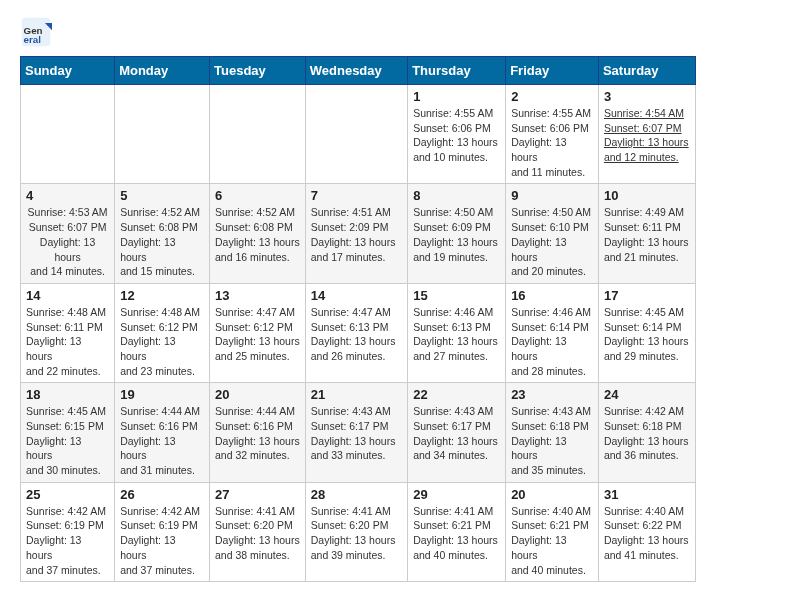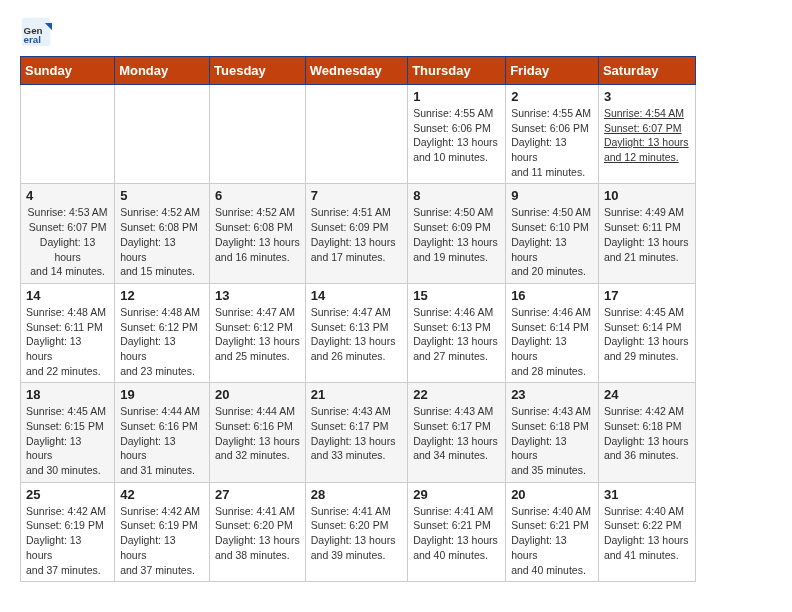--- a/index.html
+++ b/index.html
@@ -46,21 +46,21 @@
     .title-location {
       font-size: 15px;
       color: #444;
     }
     .calendar {
       width: 100%;
       border-collapse: collapse;
       border: 1px solid #bbb;
     }
     .calendar th {
-      background: #c2410c;
+      background: #0369a1;
       color: #fff;
       font-size: 13px;
       font-weight: bold;
       padding: 6px 4px;
       text-align: left;
       border: 1px solid #1a3f8a;
     }
     .calendar td {
       border: 1px solid #ccc;
       vertical-align: top;
@@ -181,21 +181,21 @@
           <td>
             <span class="day-number">6</span>
             <div class="day-info" style="white-space: pre-line;">Sunrise: 4:52 AM
 Sunset: 6:08 PM
 Daylight: 13 hours
 and 16 minutes.</div>
           </td>
           <td>
             <span class="day-number">7</span>
             <div class="day-info" style="white-space: pre-line;">Sunrise: 4:51 AM
-Sunset: 6:09 PM
+Sunset: 2:09 PM
 Daylight: 13 hours
 and 17 minutes.</div>
           </td>
           <td>
             <span class="day-number">8</span>
             <div class="day-info" style="white-space: pre-line;">Sunrise: 4:50 AM
 Sunset: 6:09 PM
 Daylight: 13 hours
 and 19 minutes.</div>
           </td>
@@ -318,21 +318,21 @@
         </tr>
         <tr>
           <td>
             <span class="day-number">25</span>
             <div class="day-info" style="white-space: pre-line;">Sunrise: 4:42 AM
 Sunset: 6:19 PM
 Daylight: 13 hours
 and 37 minutes.</div>
           </td>
           <td>
-            <span class="day-number">42</span>
+            <span class="day-number">26</span>
             <div class="day-info" style="white-space: pre-line;">Sunrise: 4:42 AM
 Sunset: 6:19 PM
 Daylight: 13 hours
 and 37 minutes.</div>
           </td>
           <td>
             <span class="day-number">27</span>
             <div class="day-info" style="white-space: pre-line;">Sunrise: 4:41 AM
 Sunset: 6:20 PM
 Daylight: 13 hours

